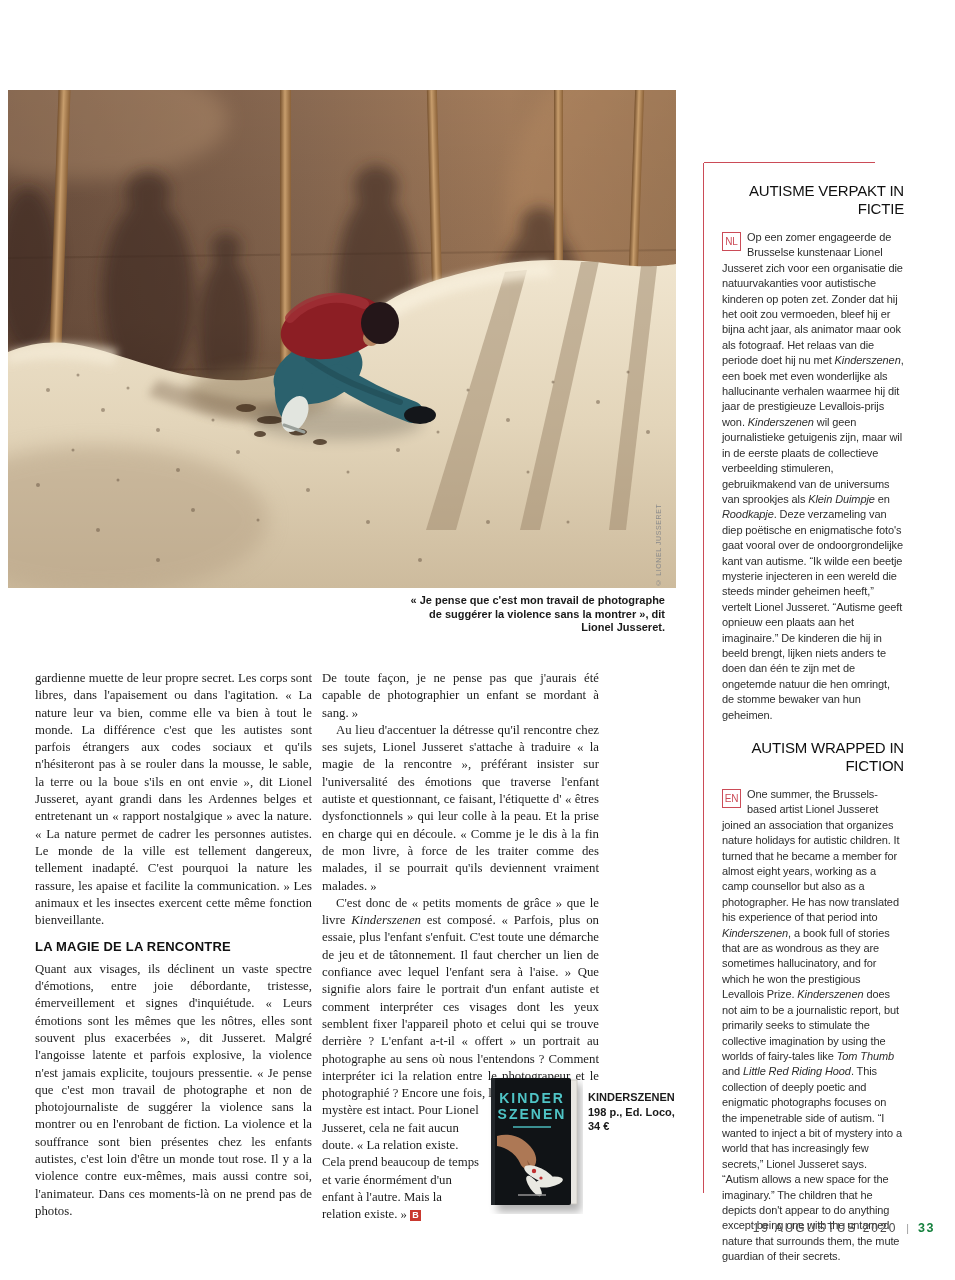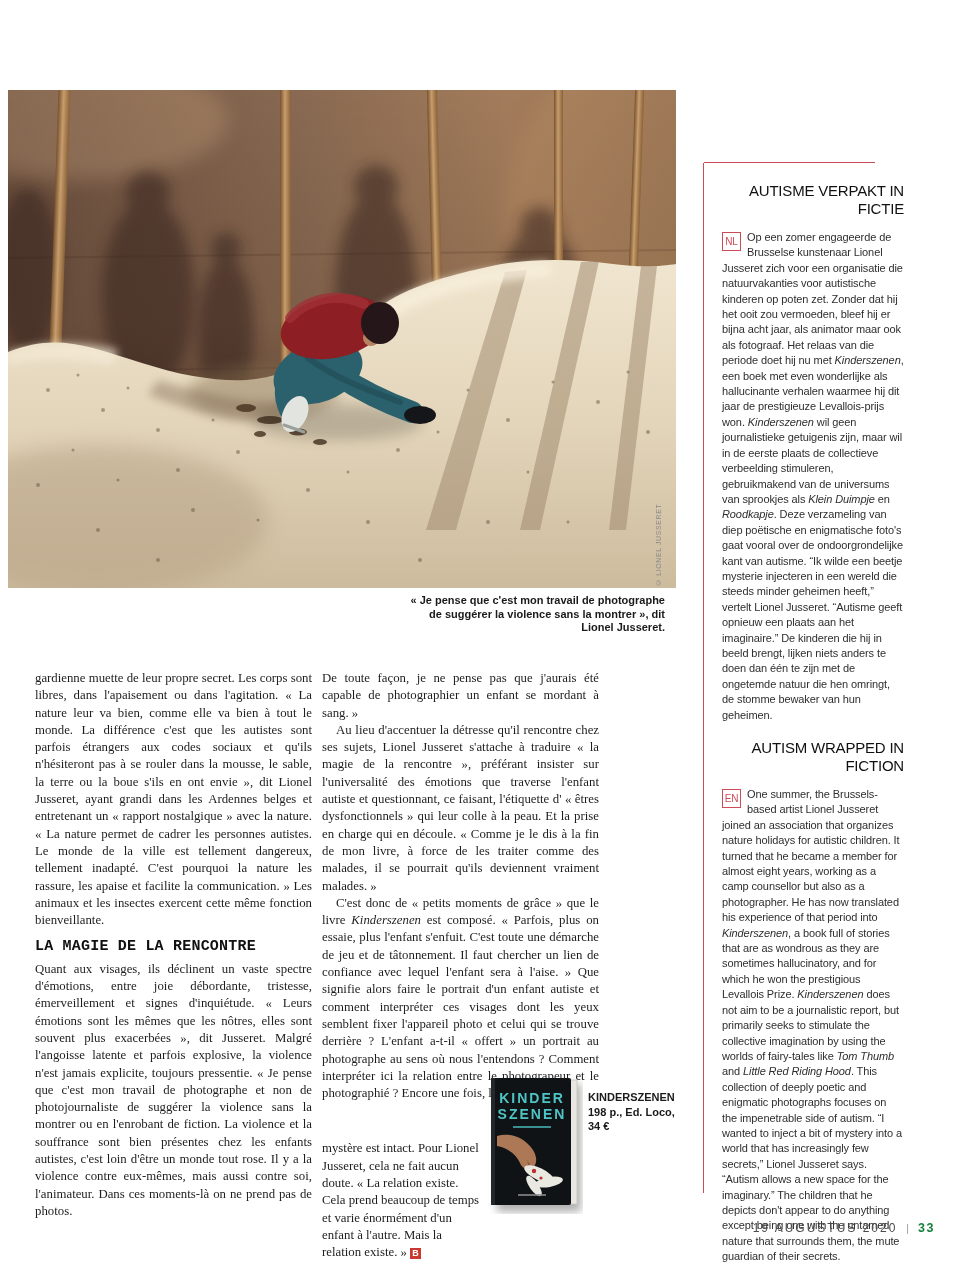--- a/index.html
+++ b/index.html
@@ -17,23 +17,23 @@
   .caption{position:absolute;left:395px;top:594px;width:270px;text-align:right;
       font-size:11px;line-height:13.5px;font-weight:bold;color:#1a1a1a;}
 
   
   .col{position:absolute;top:670px;width:277px;font-family:"Liberation Serif",serif;
       font-size:12.8px;line-height:17.3px;color:#1d1d1d;text-align:justify;}
   .col-1{left:35px;}
   .col-2{left:322px;}
   .col p{margin:0;}
   .col p.indent{text-indent:14px;}
-  .col p.narrow{width:158px;text-align:left;margin-top:38px;}
-  .inner-heading{font-family:Liberation Mono, monospace;font-weight:bold;
-      font-size:15px;letter-spacing:.2px;color:#111;margin:9px 0 5px 0;}
+  .col p.narrow{width:158px;text-align:left;}
+  .inner-heading{font-family:Liberation Sans, sans-serif;font-weight:bold;
+      font-size:13px;letter-spacing:.2px;color:#111;margin:9px 0 5px 0;}
   .endmark{display:inline-block;width:11px;height:11px;background:#c9392f;color:#fff;
       font-family:"Liberation Sans",sans-serif;font-size:9px;font-weight:bold;
       text-align:center;line-height:11px;vertical-align:baseline;margin-left:3px;}
 
   
   .book-cover{position:absolute;left:487px;top:1074px;width:96px;height:140px;}
   .book-info{position:absolute;left:588px;top:1090px;width:92px;
       font-size:11px;line-height:14.5px;font-weight:bold;color:#1a1a1a;}
 
   

